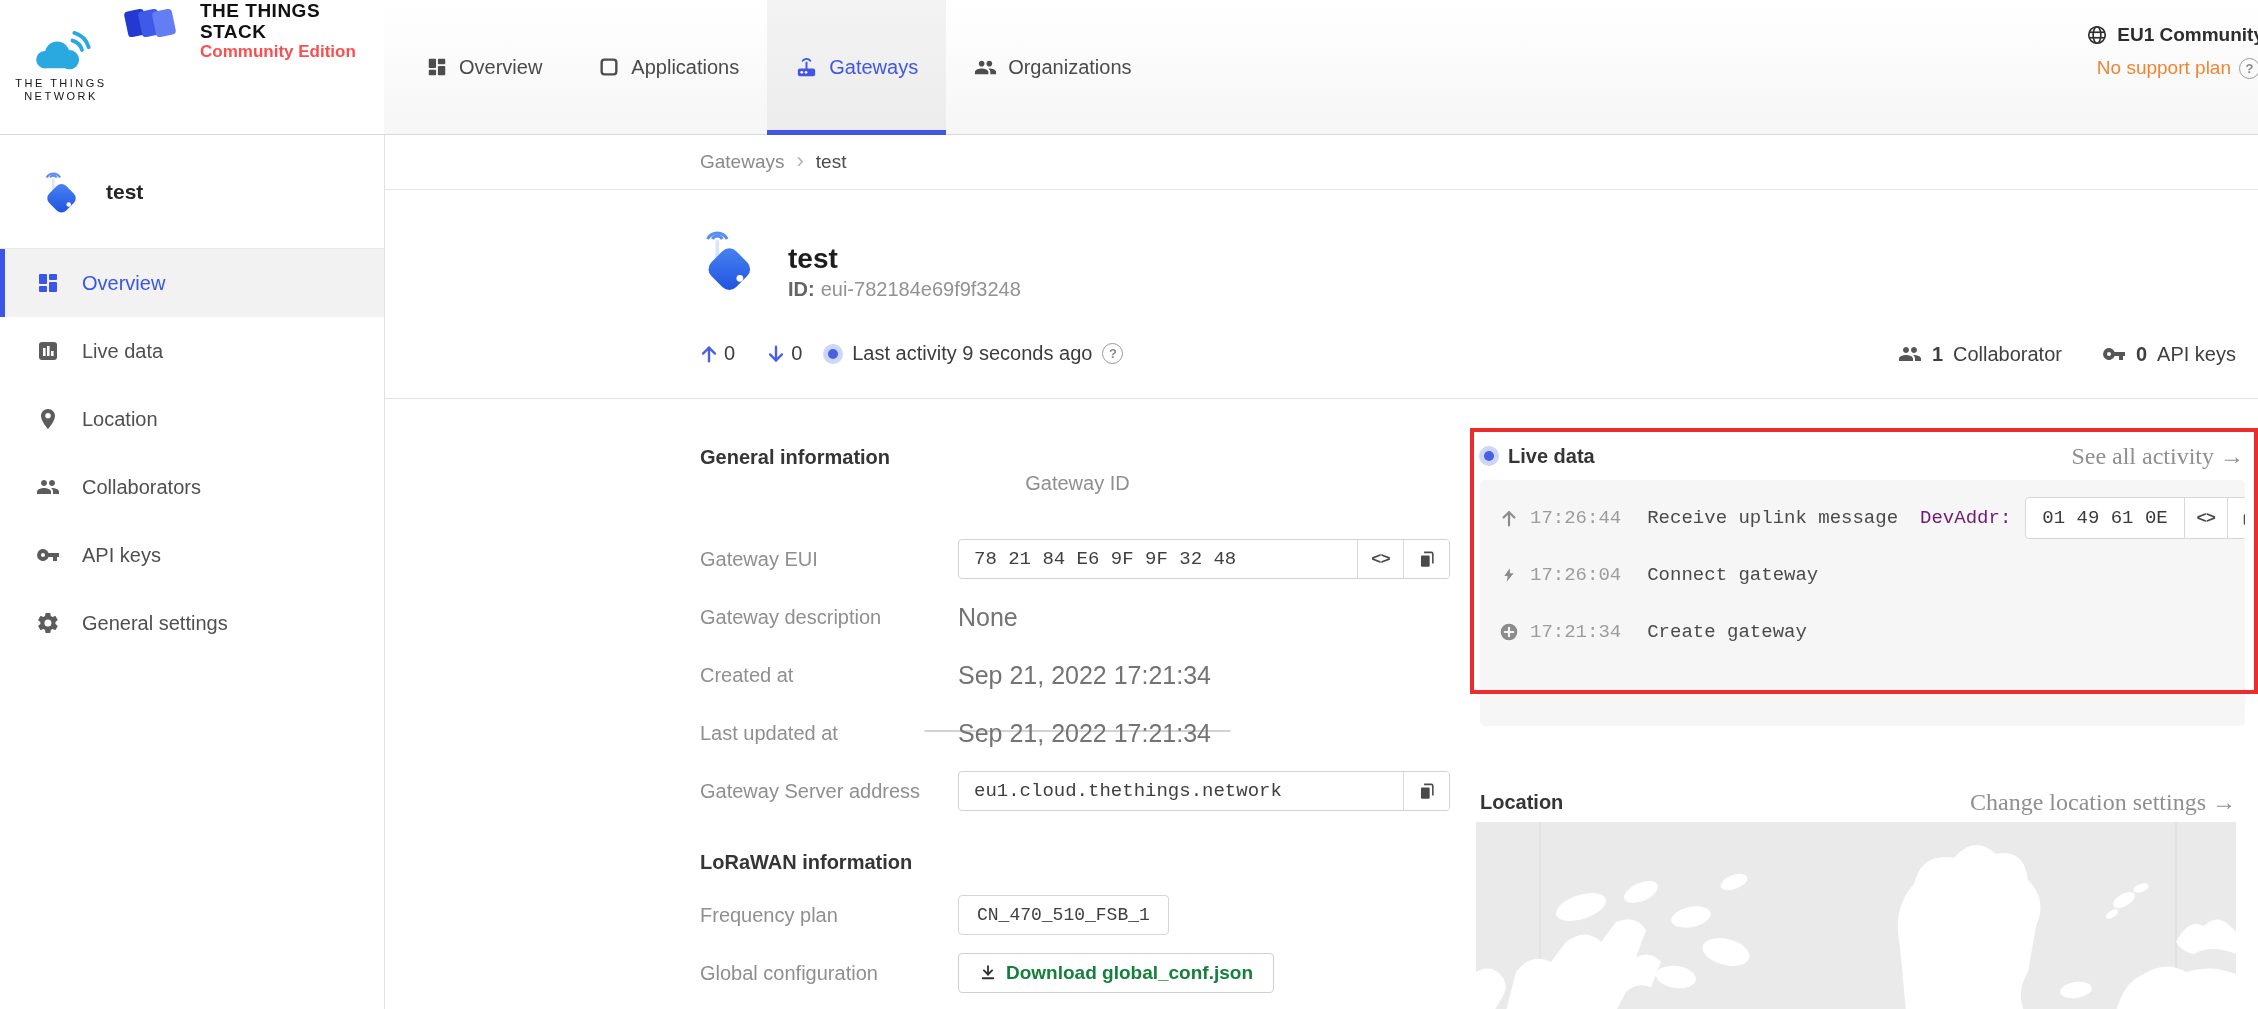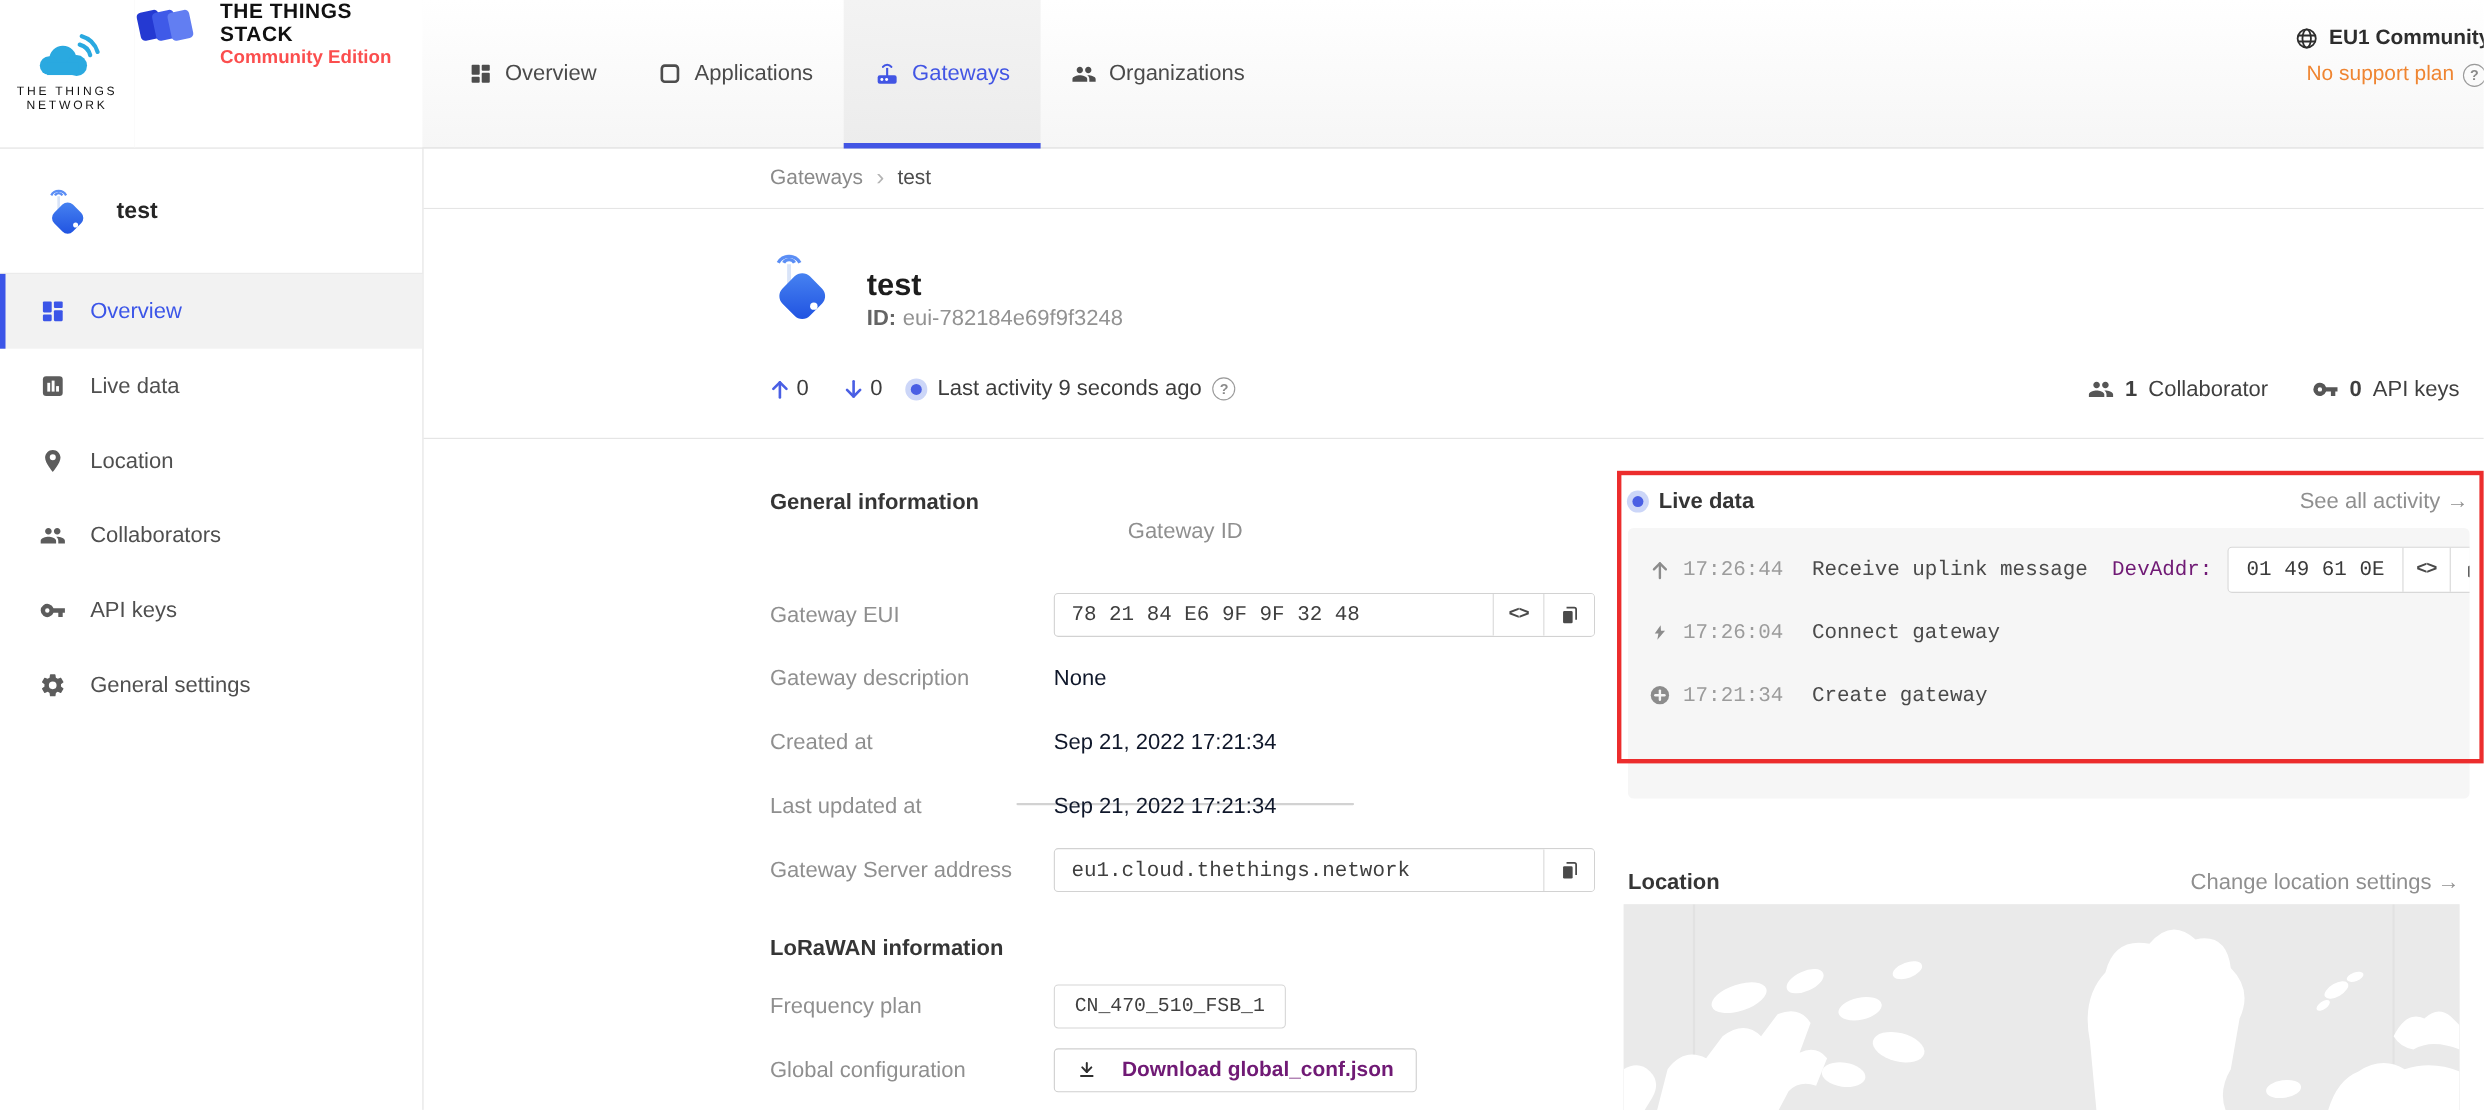--- a/index.html
+++ b/index.html
@@ -79,49 +79,49 @@
   .hero-counters{position:absolute;right:22px;top:152px;display:flex;align-items:center;gap:40px;font-size:20px;color:#3f3f3f;white-space:nowrap;}
   .counter{display:flex;align-items:center;gap:10px;}
   .counter b{font-weight:700;}
   
   .content{position:relative;height:612px;}
   .col-left{position:absolute;left:316px;top:0;width:755px;}
   .section-h{font-size:20px;font-weight:700;color:#353535;line-height:28px;margin:0;}
   .h-general{margin-top:44px;}
   .field-row{height:58px;display:flex;align-items:center;}
   .field-label{flex:0 0 258px;font-size:20px;color:#8f8f8f;}
-  .field-text{font-size:20px;color:#0f172a;text-align:center;}
+  .field-text{font-size:25px;color:#737373;text-align:center;}
   .input-box{
     flex:1;max-width:490px;height:38px;border:1px solid #d2d2d2;border-radius:4px;background:#fff;
     display:flex;align-items:center;overflow:hidden;
   }
   .input-value{
     flex:1;padding:0 15px;font-family:"Liberation Mono","DejaVu Sans Mono",monospace;
     font-size:19px;color:#3f3f3f;white-space:nowrap;
   }
   .input-btn{
     flex:0 0 45px;height:100%;border-left:1px solid #d9d9d9;display:flex;align-items:center;justify-content:center;
     cursor:pointer;background:#fff;color:#4a4a4a;
   }
   .code-glyph{font-family:"Liberation Mono",monospace;font-size:17px;font-weight:700;color:#4a4a4a;letter-spacing:-1px;}
   .h-lorawan{margin-top:28px;}
   .row-freq{margin-top:10px;}
   .value-chip{
     height:38px;border:1px solid #d6d6d6;border-radius:4px;background:#fff;display:flex;align-items:center;
     padding:0 18px;font-family:"Liberation Mono","DejaVu Sans Mono",monospace;font-size:18px;color:#3f3f3f;
   }
   .download-btn{
-    height:40px;border:1px solid #cfcfcf;border-radius:4px;background:#fff;display:flex;align-items:center;gap:23px;
-    padding:0 20px;font-size:19px;font-weight:600;color:#701a75;cursor:pointer;
+    height:40px;border:1px solid #cfcfcf;border-radius:4px;background:#fff;display:flex;align-items:center;gap:9px;
+    padding:0 20px;font-size:19px;font-weight:600;color:#15803d;cursor:pointer;
   }
   
   .col-right{position:absolute;left:1092px;top:0;width:770px;}
   .panel-head{position:absolute;left:4px;right:2px;top:42px;height:30px;display:flex;align-items:center;}
   .panel-title{font-size:20px;font-weight:700;color:#353535;}
-  .see-all{margin-left:auto;font-size:20px;color:#8f8f8f;cursor:pointer;white-space:nowrap;}
+  .see-all{margin-left:auto;font-size:24px;color:#8f8f8f;cursor:pointer;white-space:nowrap;font-family:Liberation Serif, serif;}
   .events-panel{
     position:absolute;left:4px;top:81px;width:765px;height:246px;background:#f6f6f6;border-radius:5px;
     overflow:hidden;padding:10px 0 0 0;box-sizing:border-box;text-align:center;
   }
   .event-row{
     height:57px;display:flex;align-items:center;padding:0 18px;white-space:nowrap;
     font-family:"Liberation Mono","DejaVu Sans Mono",monospace;font-size:19px;
   }
   .ev-ic{color:#8c8c8c;flex:0 0 22px;display:flex;justify-content:center;}
   .ev-time{color:#9c9c9c;margin-left:10px;}

